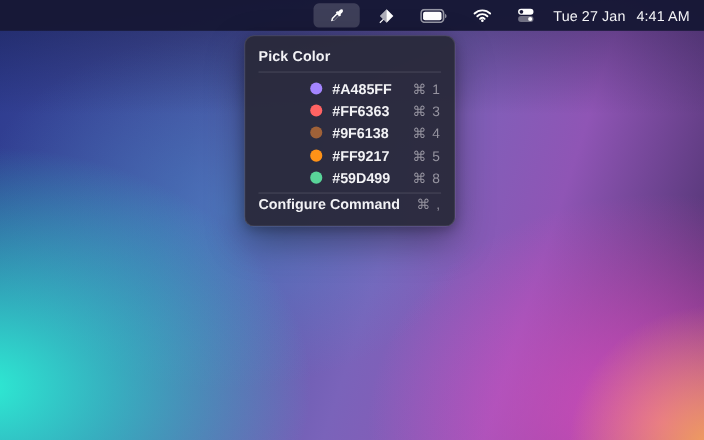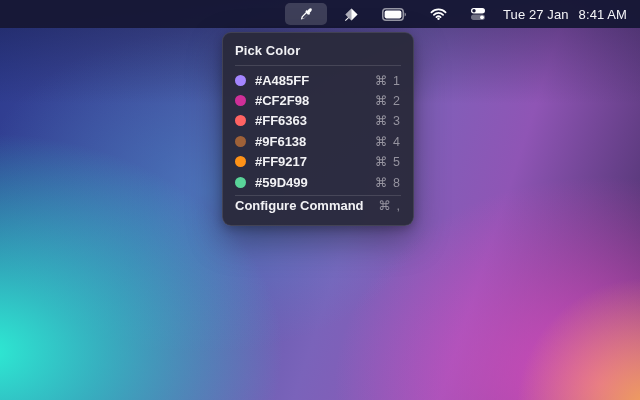--- a/index.html
+++ b/index.html
@@ -52,21 +52,21 @@
   }
   .menu-title {
     padding:4px 12px 7px;
     font-size:13px; font-weight:700; letter-spacing:0.1px;
   }
   .menu-sep { height:1px; background:rgba(255,255,255,0.13); margin:0 12px; }
   .menu-rows { padding:4px 0 3px; }
   .menu-row {
     display:flex; align-items:center; gap:9px;
     height:20.4px; padding:0 12px;
-    font-size:13px; font-weight:600; cursor:default;
+    font-size:13px; font-weight:600; cursor:default;margin-left:47px;
   }
   .swatch { width:11px; height:11px; border-radius:50%; flex:0 0 auto; }
   .shortcut {
     margin-left:auto; color:#95939f; font-weight:500; font-size:12.5px;
     letter-spacing:1px; white-space:pre;
   }
   .menu-footer {
     display:flex; align-items:flex-start;
     height:22px; padding:2px 12px 0;
     font-size:13px; font-weight:600;
@@ -113,38 +113,33 @@
     <svg width="16" height="14" viewBox="0 0 16 14">
       <rect x="1" y="1" width="14" height="5.4" rx="2.7" fill="#ffffff"></rect>
       <circle cx="4" cy="3.7" r="1.7" fill="#171836"></circle>
       <rect x="1" y="7.6" width="14" height="5.4" rx="2.7" fill="#ffffff" fill-opacity="0.38"></rect>
       <circle cx="12" cy="10.3" r="1.9" fill="#ffffff"></circle>
     </svg>
   </div>
 
   <div class="mb-clock">
     <span>Tue 27 Jan</span>
-    <span>8:41 AM</span>
+    <span>4:41 AM</span>
   </div>
 </div>
 
 <div class="menu-panel">
   <div class="menu-title">Pick Color</div>
   <div class="menu-sep"></div>
 
   <div class="menu-rows">
     <div class="menu-row">
       <span class="swatch" style="background-color: rgb(164, 133, 255);"></span>
       <span>#A485FF</span>
       <span class="shortcut">⌘ 1</span>
-    </div>
-    <div class="menu-row">
-      <span class="swatch" style="background-color: rgb(207, 47, 152);"></span>
-      <span>#CF2F98</span>
-      <span class="shortcut">⌘ 2</span>
     </div>
     <div class="menu-row">
       <span class="swatch" style="background-color: rgb(255, 99, 99);"></span>
       <span>#FF6363</span>
       <span class="shortcut">⌘ 3</span>
     </div>
     <div class="menu-row">
       <span class="swatch" style="background-color: rgb(159, 97, 56);"></span>
       <span>#9F6138</span>
       <span class="shortcut">⌘ 4</span>

